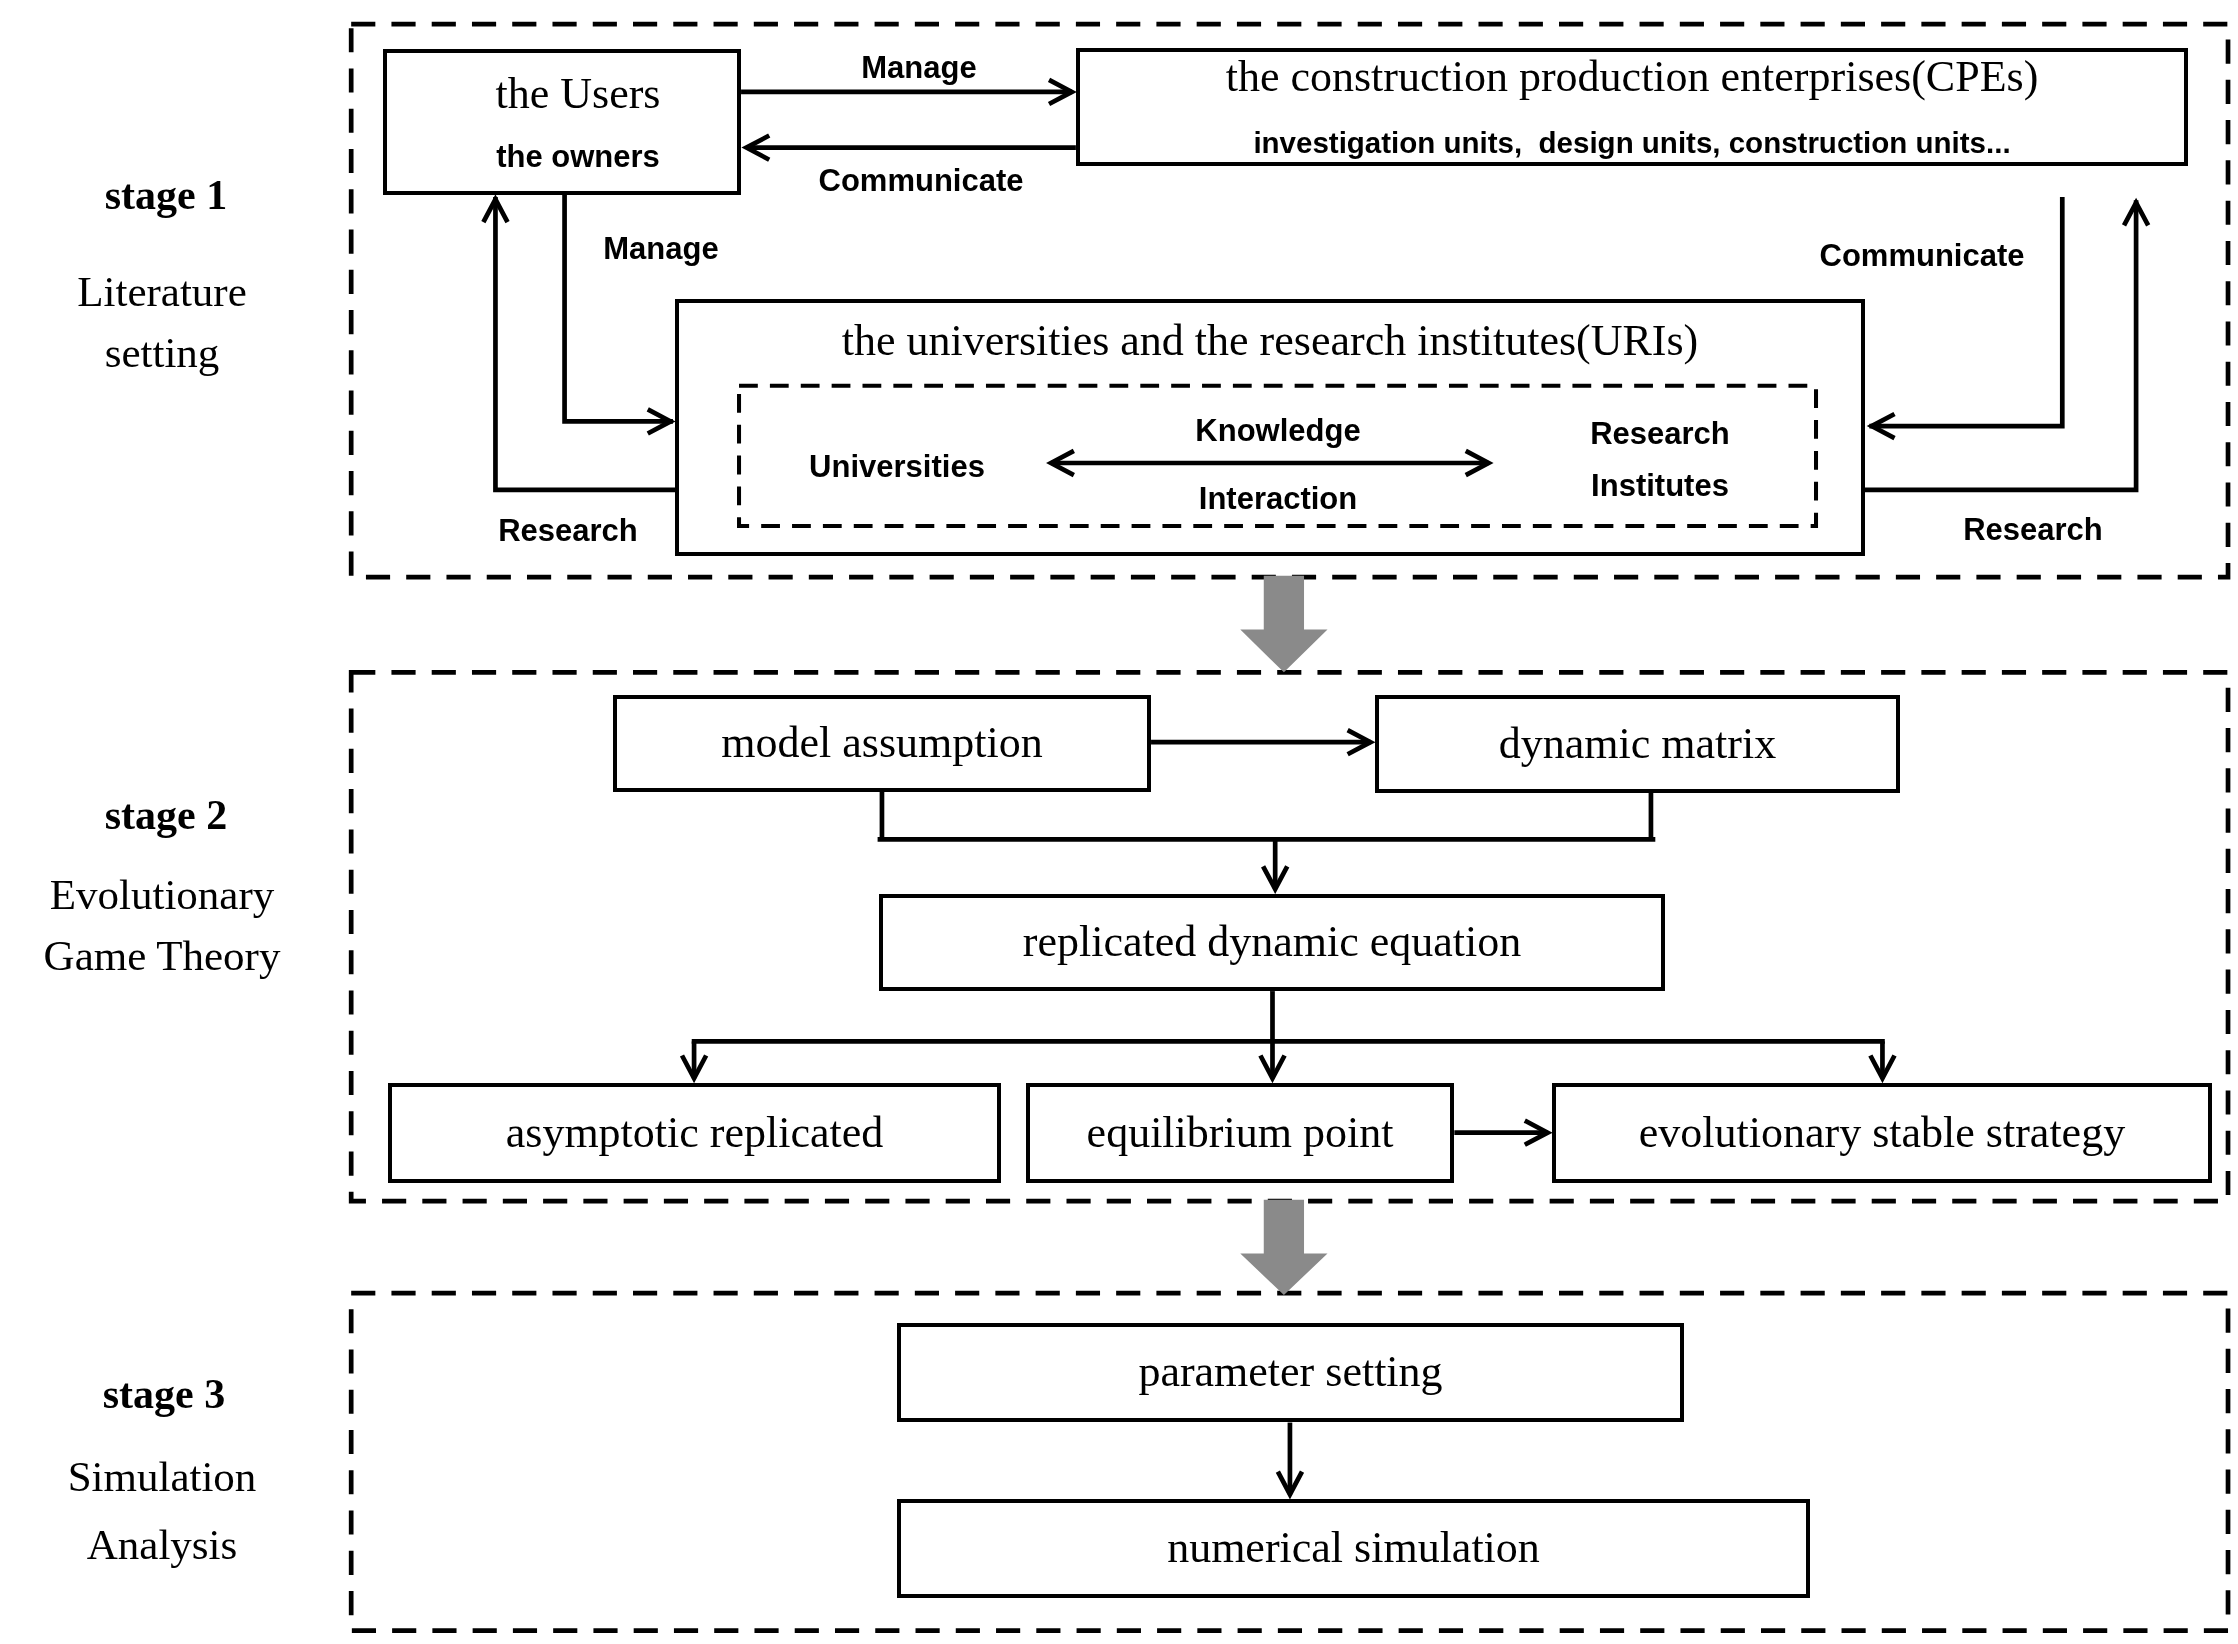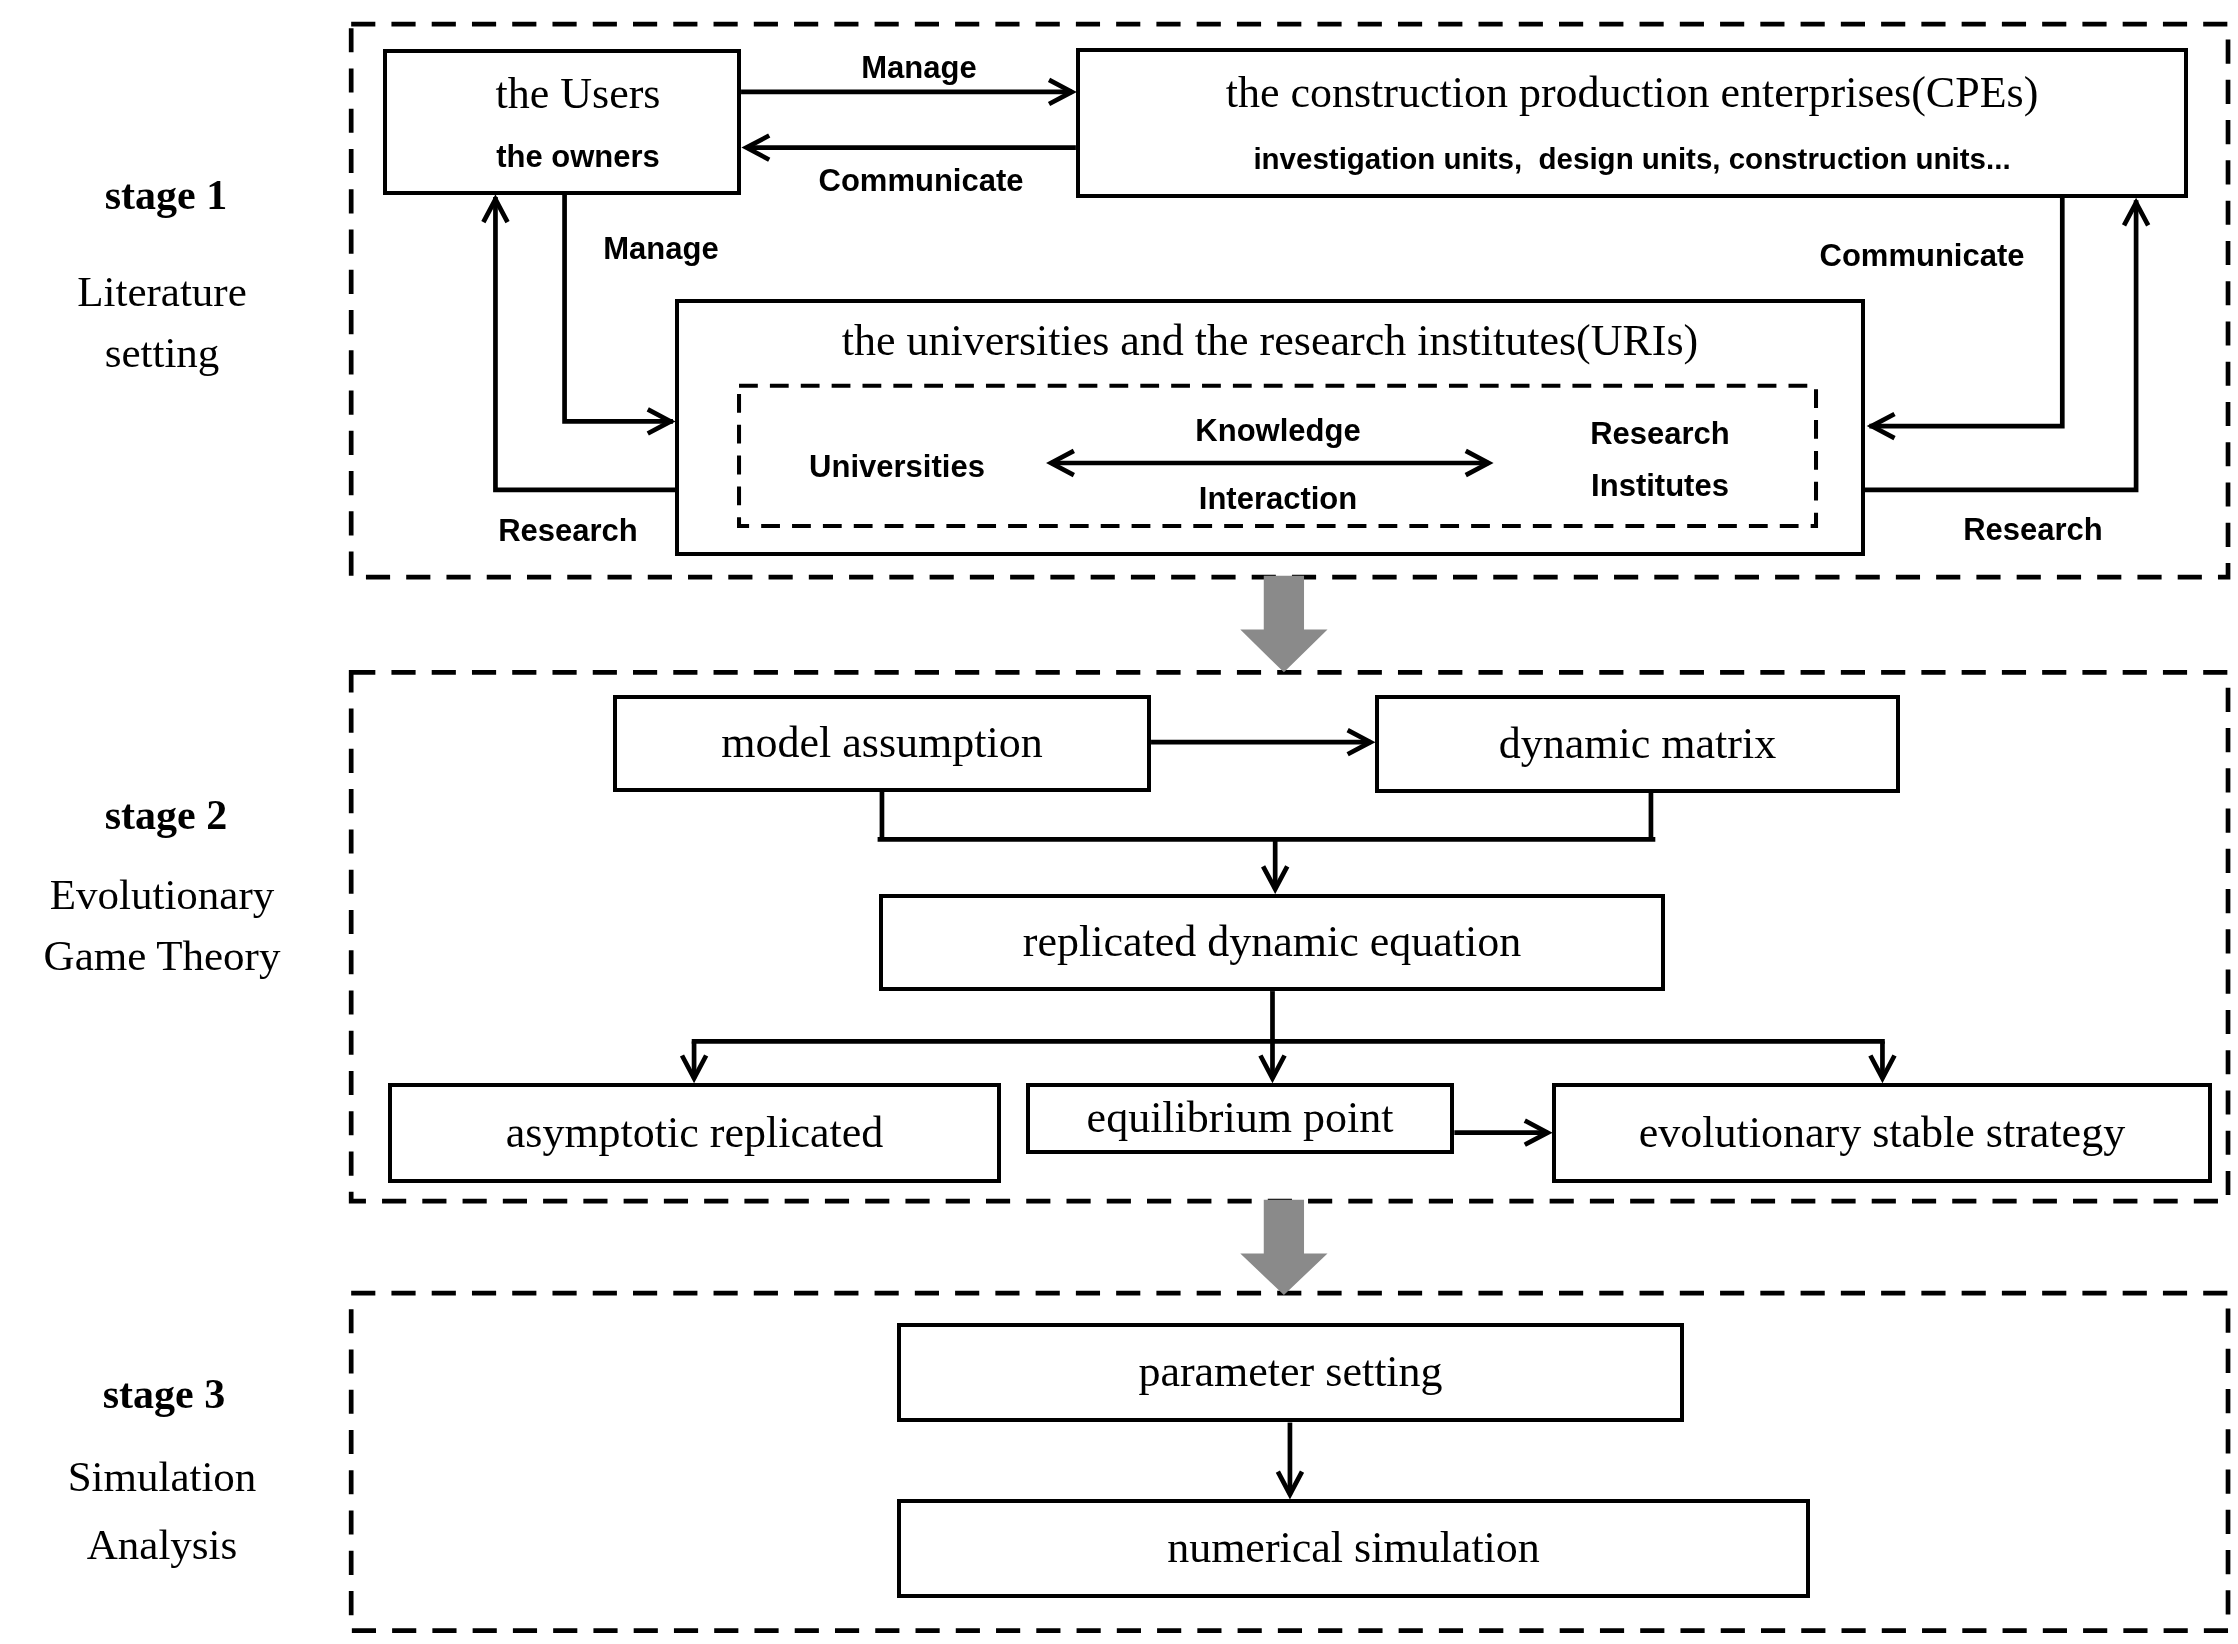--- a/index.html
+++ b/index.html
@@ -10,21 +10,21 @@
   
   .box{position:absolute;box-sizing:border-box;border:4.7px solid #000;background:#fff;
        display:flex;flex-direction:column;align-items:center;justify-content:center;
        text-align:center;z-index:2;}
   .serif-title{font-family:"Liberation Serif", serif;font-size:44px;line-height:1.05;white-space:nowrap;}
   .bold-sans{font-family:"Liberation Sans", sans-serif;font-weight:700;font-size:31px;line-height:1.05;}
   .subtitle{font-family:"Liberation Sans", sans-serif;font-weight:700;font-size:29.5px;white-space:pre-wrap;}
 
   
   .users-box{left:383px;top:49px;width:358px;height:146px;gap:24px;padding-left:32px;}
-  .cpes-box{left:1076px;top:48px;width:1112px;height:150px;gap:25.5px;}
+  .cpes-box{left:1076px;top:48px;width:1112px;height:118px;gap:25.5px;}
   .uris-box{left:675px;top:299px;width:1190px;height:257px;justify-content:flex-start;padding-top:14.8px;}
 
   
   .flabel{position:absolute;transform:translate(-50%,-50%);white-space:nowrap;z-index:4;
           font-family:"Liberation Sans", sans-serif;font-weight:700;font-size:31px;}
   .lbl-manage-top{left:919px;top:68px;}
   .lbl-communicate-top{left:921px;top:181px;}
   .lbl-manage-mid{left:661px;top:249px;}
   .lbl-research-left{left:568px;top:531px;}
   .lbl-communicate-right{left:1922px;top:256px;}
@@ -33,21 +33,21 @@
   .lbl-knowledge{left:1278px;top:431px;}
   .lbl-interaction{left:1278px;top:499px;}
   .lbl-research-institutes{left:1660px;top:460px;line-height:52px;text-align:center;}
   .lbl-research-institutes span{display:block;}
 
   
   .model-box{left:613px;top:695px;width:538px;height:97px;}
   .payment-box{left:1375px;top:695px;width:525px;height:98px;}
   .replicated-box{left:879px;top:894px;width:786px;height:97px;}
   .asymptotic-box{left:388px;top:1083px;width:613px;height:100px;}
-  .equilibrium-box{left:1026px;top:1083px;width:428px;height:71px;}
+  .equilibrium-box{left:1026px;top:1083px;width:428px;height:100px;}
   .ess-box{left:1552px;top:1083px;width:660px;height:100px;text-align:right;}
 
   
   .parameter-box{left:897px;top:1323px;width:787px;height:99px;}
   .numerical-box{left:897px;top:1499px;width:913px;height:99px;}
 
   
   .side-label{position:absolute;transform:translate(-50%,-50%);white-space:nowrap;z-index:2;
               font-family:"Liberation Serif", serif;font-size:43px;}
   .side-bold{font-weight:700;font-size:42px;}

